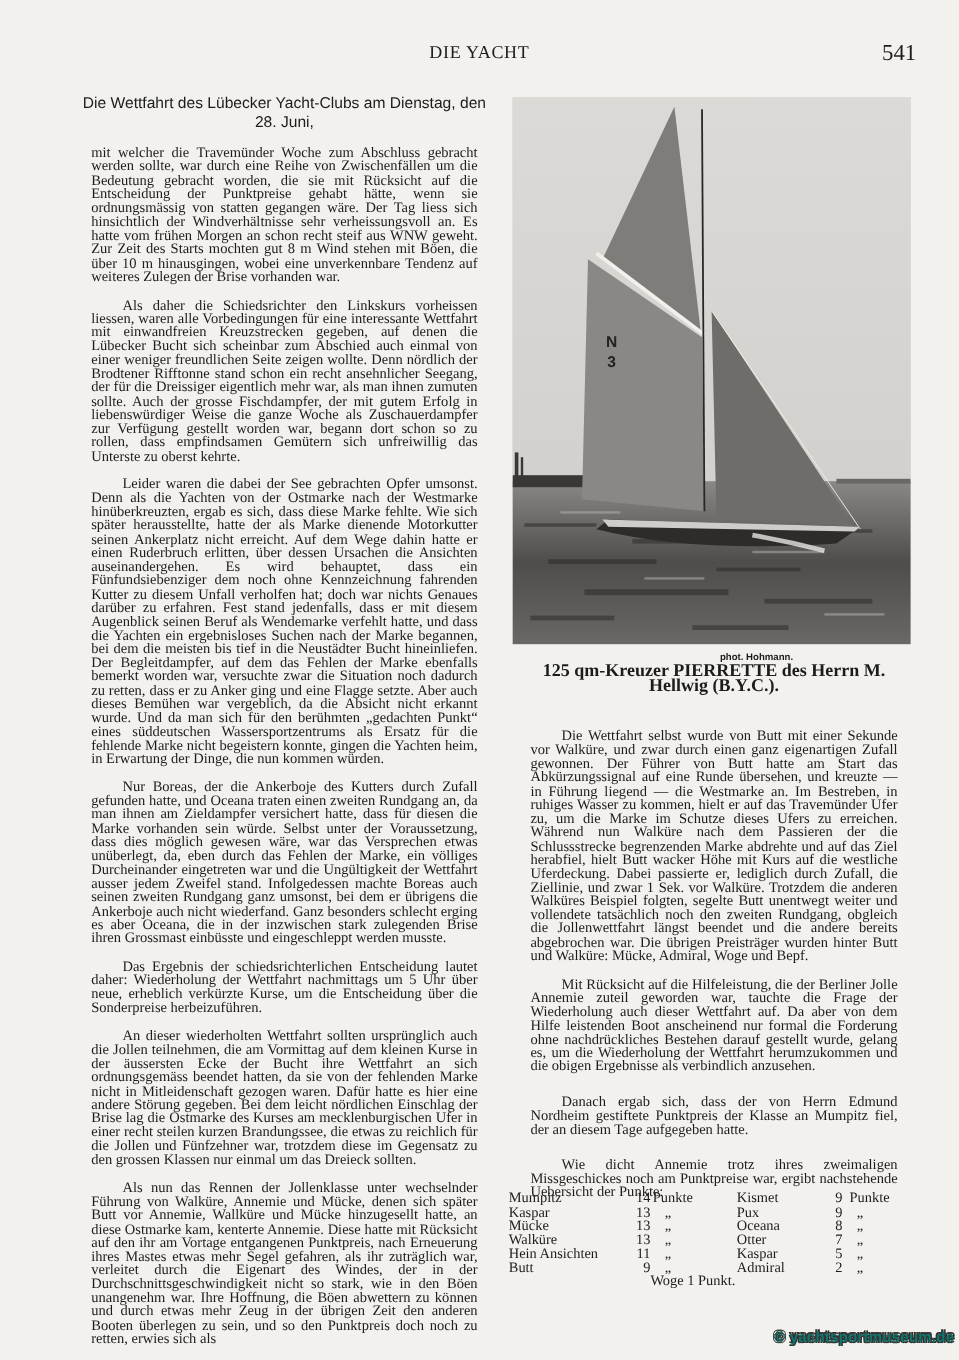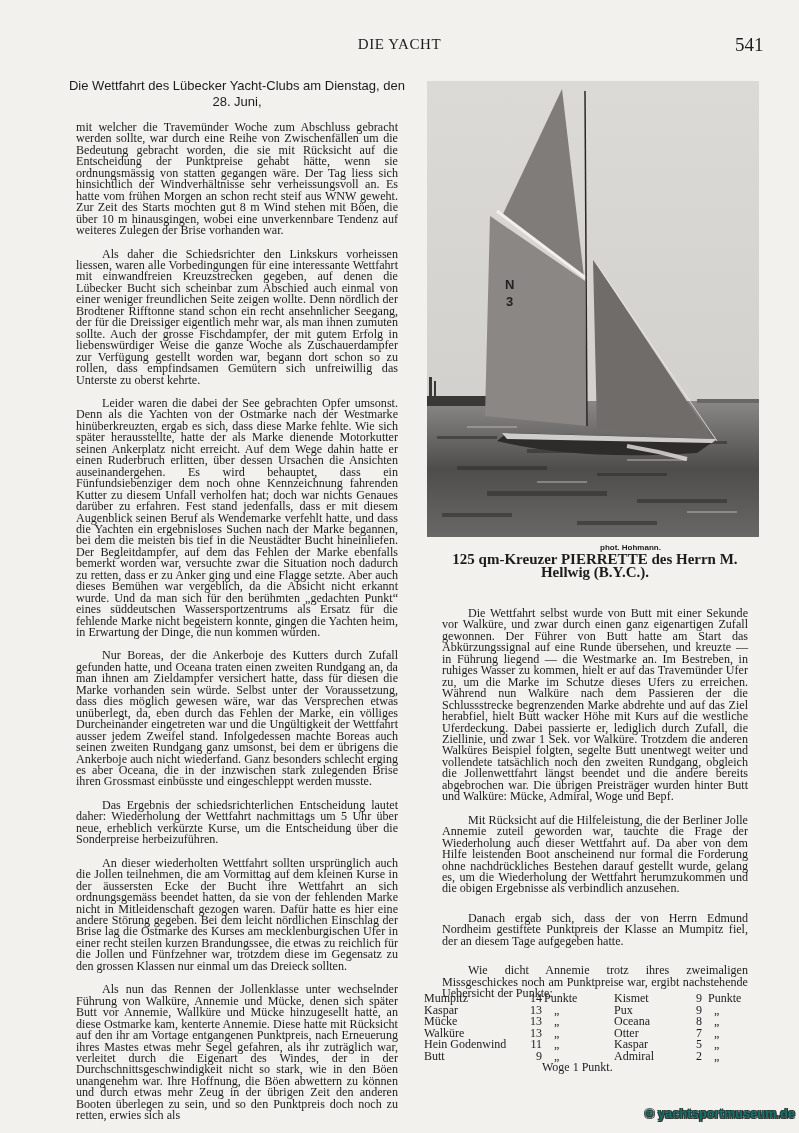--- a/index.html
+++ b/index.html
@@ -193,21 +193,21 @@
   </div>
   <div class="pt-row">
     <span class="c1">Walküre</span>
     <span class="c2">13</span>
     <span class="c3 ditto">„</span>
     <span class="c4">Otter</span>
     <span class="c5">7</span>
     <span class="c6 ditto">„</span>
   </div>
   <div class="pt-row">
-    <span class="c1">Hein Godenwind</span>
+    <span class="c1">Hein Ansichten</span>
     <span class="c2">11</span>
     <span class="c3 ditto">„</span>
     <span class="c4">Kaspar</span>
     <span class="c5">5</span>
     <span class="c6 ditto">„</span>
   </div>
   <div class="pt-row">
     <span class="c1">Butt</span>
     <span class="c2">9</span>
     <span class="c3 ditto">„</span>

